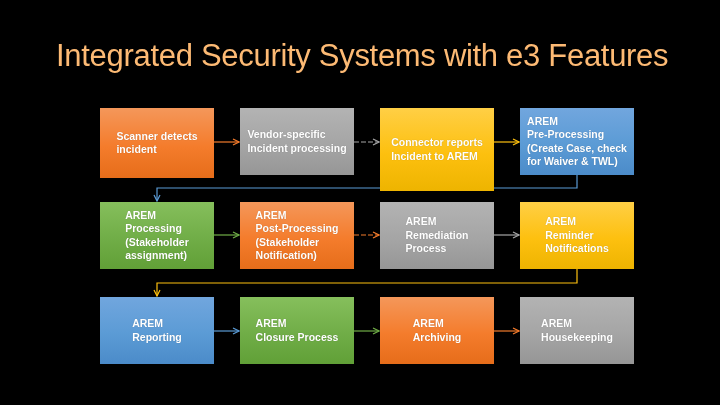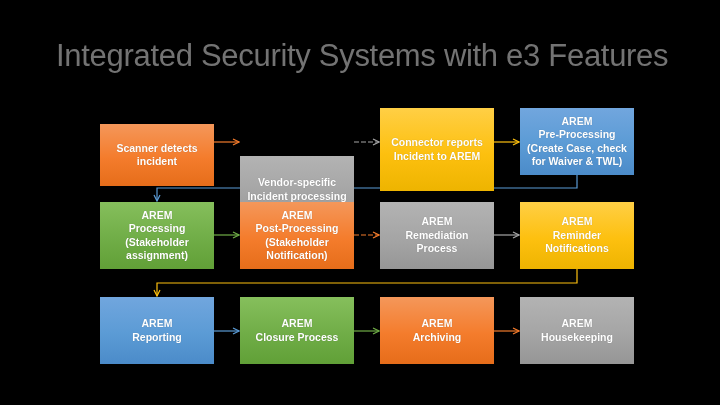--- a/index.html
+++ b/index.html
@@ -3,27 +3,27 @@
   <meta charset="utf-8">
   <style>
     html, body { margin: 0; padding: 0; }
     body {
       width: 720px; height: 405px; background: #000000;
       position: relative; overflow: hidden;
       font-family: "Liberation Sans", sans-serif;
     }
     .title {
       position: absolute; left: 56px; top: 38px;
-      color: #737373; font-size: 31px; font-weight: normal;
+      color: #fdba74; font-size: 31px; font-weight: normal;
       letter-spacing: -0.3px; white-space: nowrap;
     }
     .box {
       position: absolute; width: 114px;
       display: flex; align-items: center; justify-content: center;
-      text-align: center; color: #ffffff;
+      color: #ffffff;
       font-size: 10.5px; font-weight: bold; line-height: 13.5px;
       box-sizing: border-box; padding: 0 4px;
       white-space: pre-line;
       text-shadow: 0 0 1px rgba(0,0,0,0.25);
     }
     .orange { background: linear-gradient(#f4975a, #f47c2c 55%, #e66d1a); }
     .gray   { background: linear-gradient(#b3b3b3, #a5a5a5 55%, #969696); }
     .yellow { background: linear-gradient(#ffcf45, #fdc00f 55%, #eeb400); }
     .blue   { background: linear-gradient(#71a6de, #5b9bd5 55%, #4b8bc9); }
     .green  { background: linear-gradient(#86bf5c, #70ad47 55%, #61a037); }
@@ -63,23 +63,23 @@
   <line x1="354" y1="235" x2="379" y2="235" stroke="#f47c2c" stroke-width="1.2" stroke-dasharray="5,2" marker-end="url(#ah-orange)"></line>
   <line x1="494" y1="235" x2="519" y2="235" stroke="#a5a5a5" stroke-width="1.2" marker-end="url(#ah-gray)"></line>
 
   <polyline points="577,269 577,283 157,283 157,296" fill="none" stroke="#fdc00f" stroke-width="1.2" marker-end="url(#ah-yellow)"></polyline>
 
   <line x1="214" y1="331" x2="239" y2="331" stroke="#5b9bd5" stroke-width="1.2" marker-end="url(#ah-blue)"></line>
   <line x1="354" y1="331" x2="379" y2="331" stroke="#70ad47" stroke-width="1.2" marker-end="url(#ah-green)"></line>
   <line x1="494" y1="331" x2="519" y2="331" stroke="#f47c2c" stroke-width="1.2" marker-end="url(#ah-orange)"></line>
 </svg>
 
-<div class="box orange" style="left:100px;top:124px;height:62px;">Scanner detects
+<div class="box orange" style="left:100px;top:108px;height:70px;">Scanner detects
 incident</div>
-<div class="box gray" style="left:240px;top:108px;height:67px;margin-top:48px;">Vendor-specific
+<div class="box gray" style="left:240px;top:108px;height:67px;">Vendor-specific
 Incident processing</div>
 <div class="box yellow" style="left:380px;top:108px;height:83px;">Connector reports
 Incident to AREM</div>
 <div class="box blue" style="left:520px;top:108px;height:67px;">AREM
 Pre-Processing
 (Create Case, check
 for Waiver &amp; TWL)</div>
 
 <div class="box green" style="left:100px;top:202px;height:67px;">AREM
 Processing

